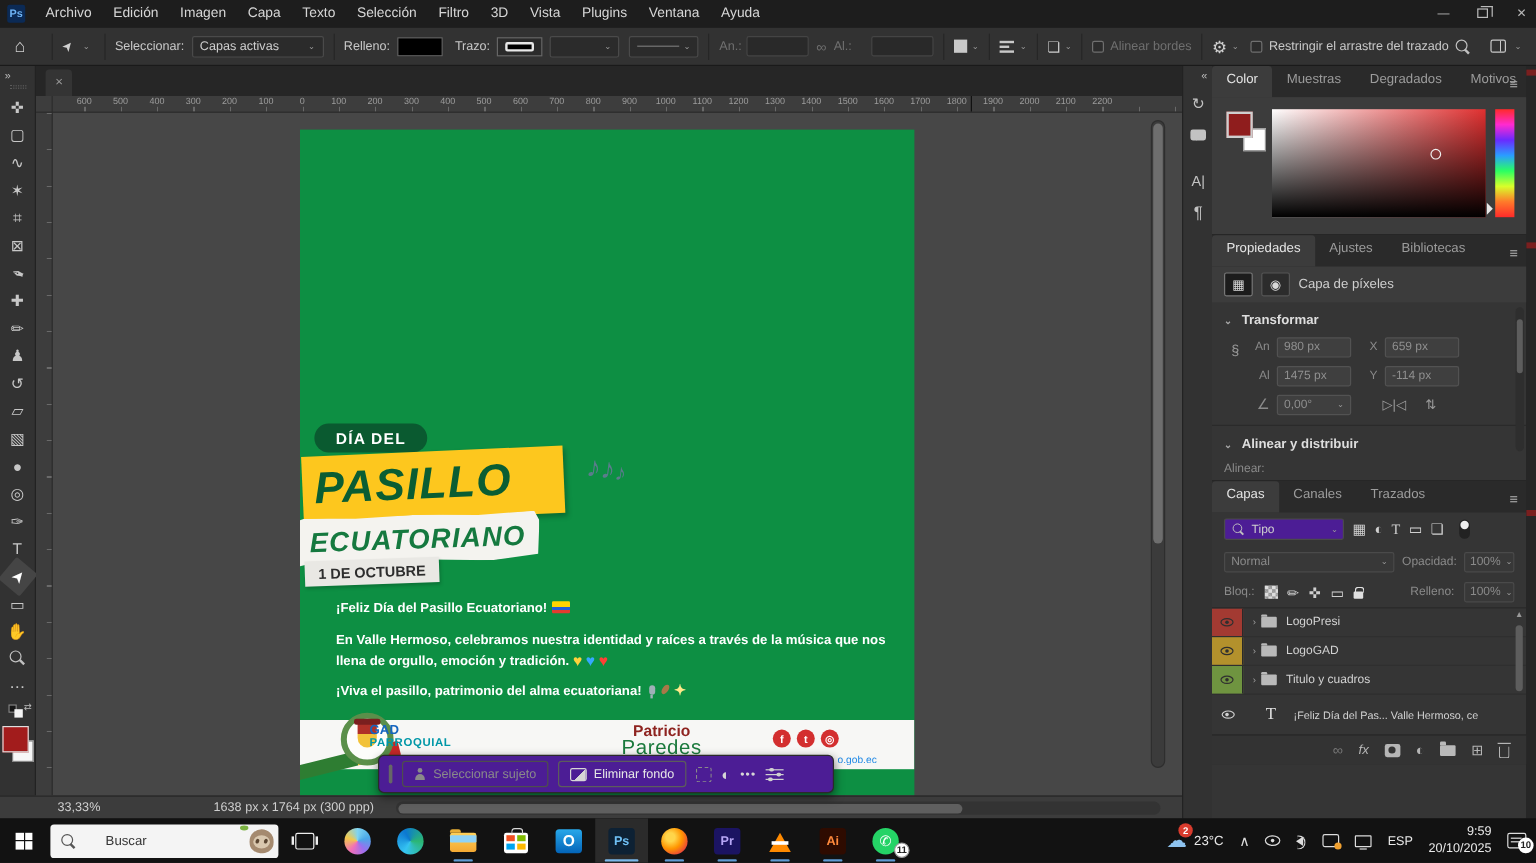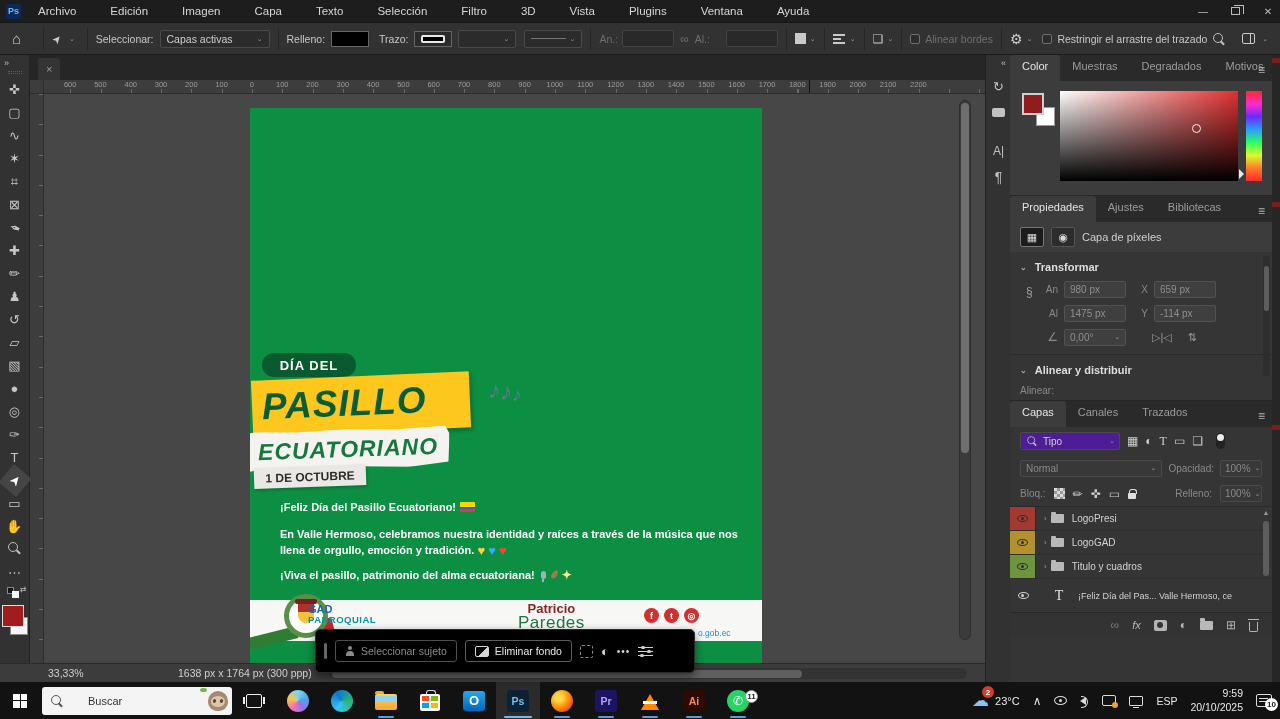--- a/index.html
+++ b/index.html
@@ -1,21 +1,21 @@
 <!DOCTYPE html>
 <html><head>
 <meta charset="utf-8">
 <style>
 *{margin:0;padding:0;box-sizing:border-box}
 html,body{width:1280px;height:719px;overflow:hidden;background:#1e1e1e;font-family:"Liberation Sans",sans-serif}
 #app{position:relative;width:1280px;height:719px;font-size:11px;color:#c8c8c8}
 
 #titlebar{position:absolute;left:0;top:0;width:1280px;height:22px;background:#1d1d1d;display:flex;align-items:center}
 #psbadge{width:15px;height:15px;margin:0 8px 0 6px;background:#0b2a55;color:#6fb5f7;font-size:9px;font-weight:bold;display:flex;align-items:center;justify-content:center;border-radius:2px}
-#menubar{display:flex;gap:16px}
+#menubar{display:flex;gap:0}
 .mi{padding:3px 9px;color:#d6d6d6;font-size:11.5px;cursor:default}
 #wincontrols{position:absolute;right:6px;top:0;height:22px;display:flex;align-items:center;gap:22px;color:#bbb;font-size:10px}
 .wc{width:12px;text-align:center}
 #wc-restore{width:9px;height:8px;border:1px solid #bbb;position:relative}
 #wc-restore::before{content:'';position:absolute;left:2px;top:-3px;width:9px;height:8px;border:1px solid #bbb;border-bottom:none;border-left:none}
 
 #optionsbar{position:absolute;left:0;top:22px;width:1280px;height:33px;background:#323232;border-top:1px solid #161616;border-bottom:1px solid #1a1a1a;display:flex;align-items:center;font-size:10.5px}
 .ob-sep{width:1px;height:22px;background:#262626;margin:0 8px}
 .ob-field{height:17px;background:#292929;border:1px solid #444;border-radius:2px;display:flex;align-items:center;padding:0 5px;color:#bbb}
 .dim{color:#6f6f6f}
@@ -95,21 +95,21 @@
 #gad1{color:#1565c0;font-weight:bold;font-size:11px}
 #gad2{color:#0097a7;font-weight:bold;font-size:9.5px;letter-spacing:.5px}
 #ribbon{position:absolute;left:-6px;top:28px;width:90px;height:12px;background:linear-gradient(100deg,#2e7d32 60%,#f2c23a 60% 75%,#c62828 75%);transform:rotate(-14deg)}
 #pname{position:absolute;left:268px;top:3px;line-height:.95;text-align:center}
 #pn1{color:#8e2420;font-weight:bold;font-size:13px}
 #pn2{color:#1b7a3d;font-weight:normal;font-size:17px;letter-spacing:.5px}
 #socials{position:absolute;left:394px;top:8px;display:flex;gap:5px}
 .soc{width:15px;height:15px;border-radius:50%;background:#d32f2f;color:#fff;font-size:9px;display:flex;align-items:center;justify-content:center;font-weight:bold}
 #p-url{position:absolute;left:448px;top:28px;color:#1e88e5;font-size:8.5px}
 
-#ctxbar{position:absolute;left:315px;top:629px;width:380px;height:44px;background:#000000;border:1px solid #2a2a2a;border-radius:5px;box-shadow:0 3px 8px rgba(0,0,0,.5);display:flex;align-items:center;padding:0 8px;gap:8px;z-index:30}
+#ctxbar{position:absolute;left:315px;top:629px;width:380px;height:32px;background:#4c1d95;border:1px solid #2a2a2a;border-radius:5px;box-shadow:0 3px 8px rgba(0,0,0,.5);display:flex;align-items:center;padding:0 8px;gap:8px;z-index:30}
 #ctxgrip{width:3px;height:16px;background:#666;border-radius:2px}
 .ctxbtn{height:22px;border:1px solid #5c5c5c;border-radius:3px;display:flex;align-items:center;gap:6px;padding:0 9px;color:#e6e6e6;font-size:10.5px}
 .ctxbtn.disabled{color:#8a8a8a;border-color:#4e4e4e}
 .person{width:10px;height:10px;position:relative}
 .person::before{content:'';position:absolute;left:3px;top:0;width:4px;height:4px;border-radius:50%;background:#8a8a8a}
 .person::after{content:'';position:absolute;left:1px;top:5px;width:8px;height:5px;border-radius:4px 4px 0 0;background:#8a8a8a}
 .thumbicon{width:14px;height:11px;border:1px solid #d6d6d6;border-radius:2px;background:linear-gradient(135deg,transparent 55%,#d6d6d6 56%)}
 .dashsq{width:13px;height:13px;border:1px dashed #8a8a8a;border-radius:2px}
 .ctxicon{color:#d6d6d6;font-size:13px}
 .sliders{position:relative;width:15px;height:11px}
@@ -228,21 +228,21 @@
 .store-ic::before{content:'';position:absolute;top:-4px;left:6px;width:8px;height:4px;border:1.5px solid #d8d8d8;border-bottom:none;border-radius:3px 3px 0 0}
 #ic-outlook{width:22px;height:20px;background:linear-gradient(#28a8ea,#0364b8);border-radius:3px;color:#fff;font-weight:bold;font-size:13px;display:flex;align-items:center;justify-content:center}
 .adobe{width:22px;height:22px;border-radius:3px;font-weight:bold;font-size:10.5px;display:flex;align-items:center;justify-content:center}
 #ic-ps{background:#0d2134;color:#6fc0f5}
 #ic-pr{background:#1b1462;color:#b6a6f5}
 #ic-ai{background:#2e0b00;color:#ff8a3c}
 .vlc{width:0;height:0;border-left:9px solid transparent;border-right:9px solid transparent;border-bottom:16px solid #ff8a00;position:relative;margin-top:2px}
 .vlc::after{content:'';position:absolute;left:-7px;top:7px;width:14px;height:3px;background:#fff}
 #ic-wa{width:22px;height:22px;border-radius:50%;background:#25d366;color:#fff;display:flex;align-items:center;justify-content:center;font-size:12px;position:relative}
 .badge{position:absolute;background:#fff;color:#222;font-size:8px;font-weight:bold;border-radius:50%;width:13px;height:13px;display:flex;align-items:center;justify-content:center;border:1px solid #999}
-#wa-badge{right:2px;bottom:16px}
+#wa-badge{right:2px;bottom:4px}
 #tray{position:absolute;right:8px;top:0;height:37px;display:flex;align-items:center;gap:13px;color:#e8e8e8}
 #weather{display:flex;align-items:center;gap:6px;position:relative}
 #weather .cloud{color:#8ec3ef;font-size:17px}
 #weather .badge{left:10px;top:-4px;background:#d83b2d;color:#fff;border:none;width:12px;height:12px}
 .trayglyph{font-size:12px;color:#dcdcdc}
 .oval{width:13px;height:9px;border:1.3px solid #dcdcdc;border-radius:50%;position:relative}
 .oval::after{content:'';position:absolute;left:4px;top:2px;width:3px;height:3px;background:#dcdcdc;border-radius:50%}
 .spk{width:0;height:0;border-top:4px solid transparent;border-bottom:4px solid transparent;border-right:6px solid #dcdcdc;position:relative;margin-right:3px}
 .spk::before{content:'';position:absolute;left:1px;top:-5px;width:6px;height:10px;border:1.4px solid #dcdcdc;border-left:none;border-radius:0 6px 6px 0}
 .kbd{width:14px;height:11px;border:1.3px solid #dcdcdc;border-radius:2px;position:relative}

